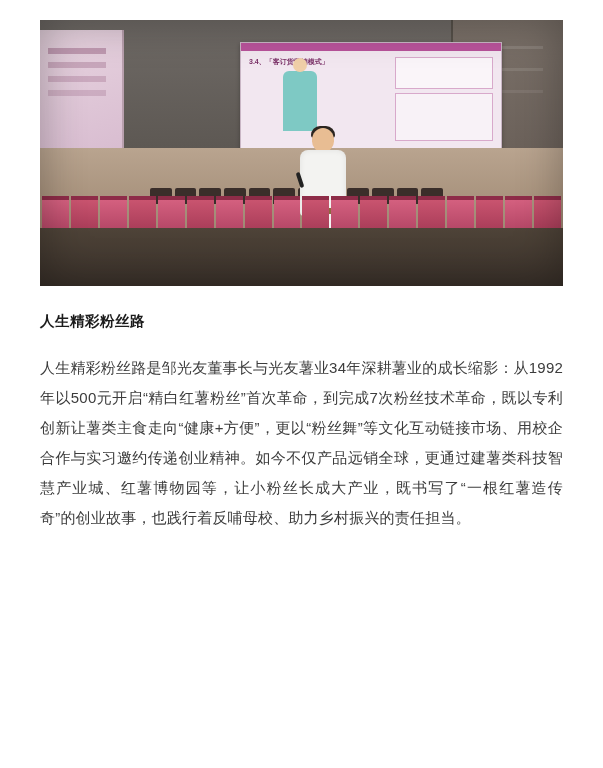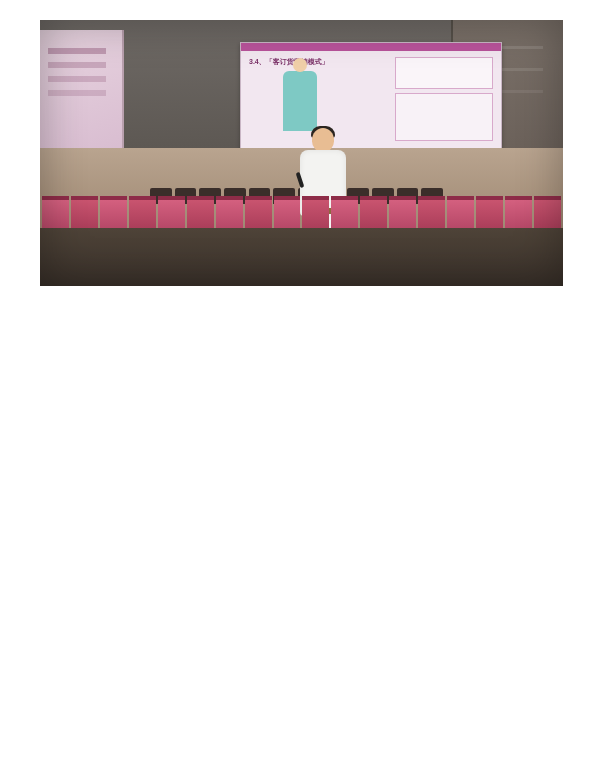--- a/index.html
+++ b/index.html
@@ -311,15 +311,17 @@
       <div class="bx"></div>
       <div class="bx"></div>
       <div class="bx"></div>
     </div>
 
     <div class="stage-front"></div>
     <div class="photo-vignette"></div>
   </div>
 
   <div class="content">
+    <h2 class="heading">人生精彩粉丝路</h2>
+    <p class="para">人生精彩粉丝路是邹光友董事长与光友薯业34年深耕薯业的成长缩影：从1992年以500元开启“精白红薯粉丝”首次革命，到完成7次粉丝技术革命，既以专利创新让薯类主食走向“健康+方便”，更以“粉丝舞”等文化互动链接市场、用校企合作与实习邀约传递创业精神。如今不仅产品远销全球，更通过建薯类科技智慧产业城、红薯博物园等，让小粉丝长成大产业，既书写了“一根红薯造传奇”的创业故事，也践行着反哺母校、助力乡村振兴的责任担当。</p>
   </div>
 
 </div>
 
 </body></html>

